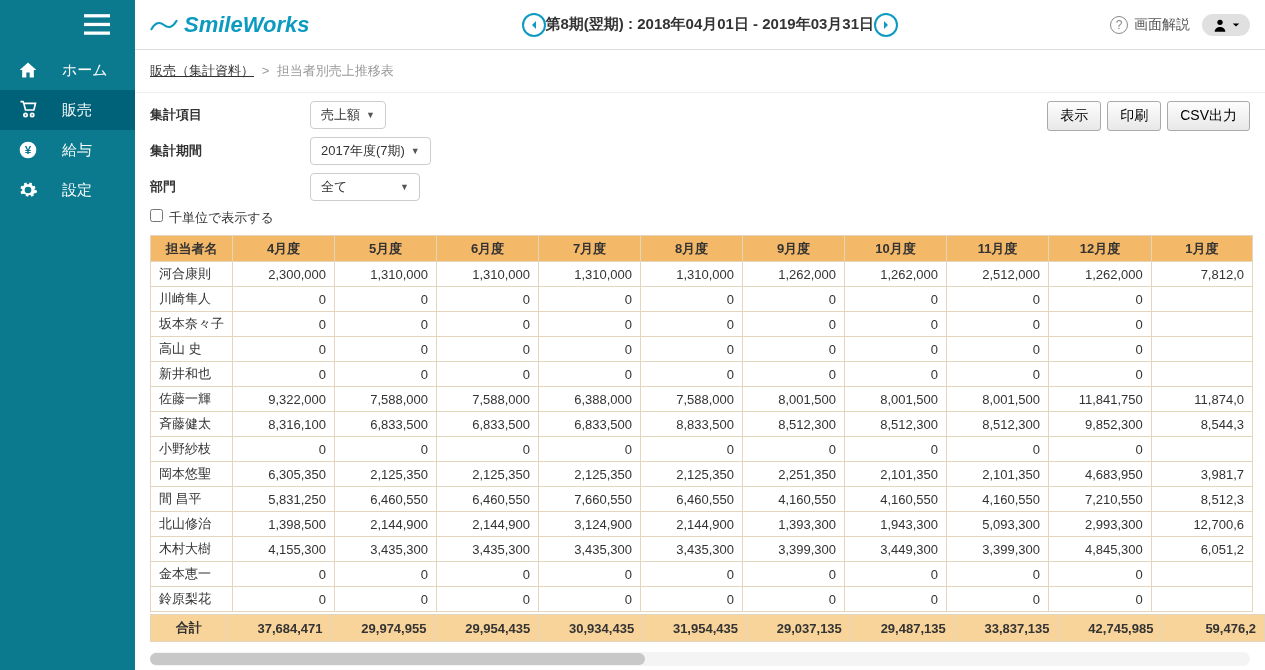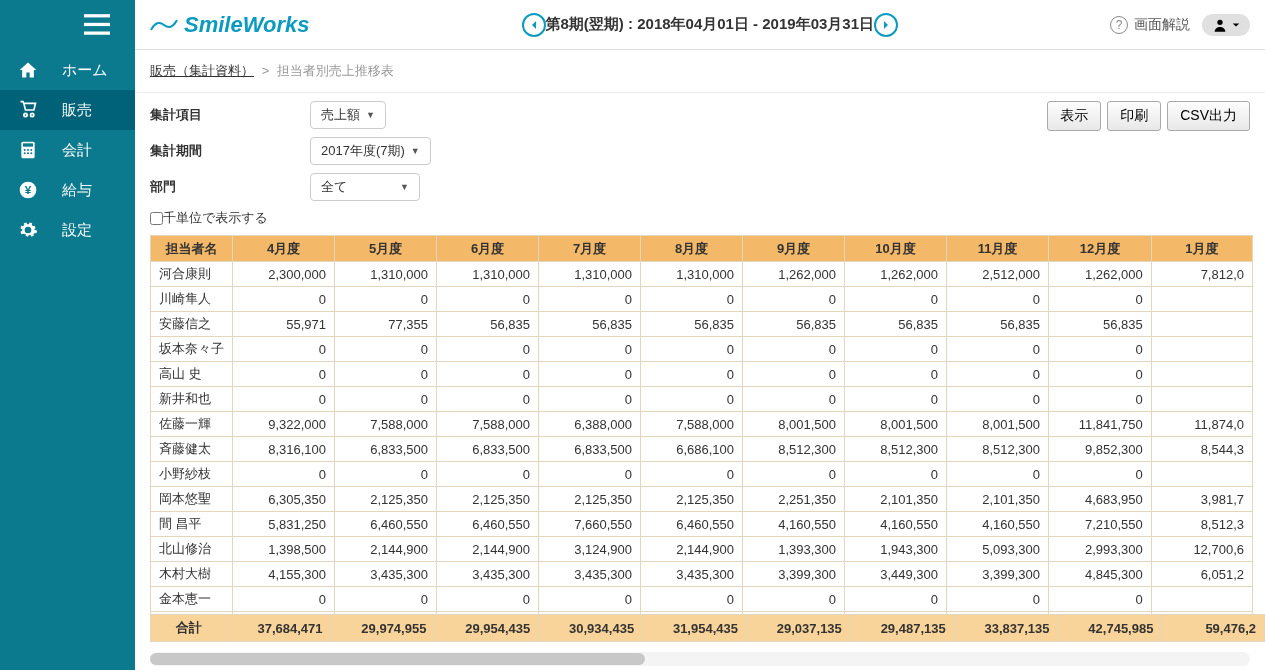--- a/index.html
+++ b/index.html
@@ -38,21 +38,21 @@
 .breadcrumb .current { color: #999; }
 
 
 .filters { padding: 8px 15px; display: flex; align-items: flex-start; }
 .filter-left { flex: 1; }
 .filter-row { display: flex; align-items: center; margin-bottom: 8px; }
 .filter-label { width: 160px; font-weight: bold; font-size: 13px; }
 .filter-select { border: 1px solid #ccc; border-radius: 4px; padding: 4px 10px; font-size: 13px; background: #fff; min-width: 60px; display: flex; align-items: center; gap: 6px; cursor: pointer; }
 .filter-select.wide { min-width: 110px; gap: 20px; }
 .caret-down { font-size: 9px; color: #555; }
-.checkbox-row { display: flex; align-items: center; font-size: 13px; margin-top: 0; }
+.checkbox-row { display: flex; align-items: flex-start; gap: 6px; font-size: 13px; margin-top: 0; }
 .checkbox-row input { width: 13px; height: 13px; }
 .action-buttons { display: flex; gap: 6px; }
 .action-btn { border: 1px solid #aaa; background: linear-gradient(#fdfdfd,#e8e8e8); border-radius: 3px; padding: 5px 12px; font-size: 14px; cursor: pointer; }
 
 
 .table-wrap { flex: 1; overflow-x: auto; overflow-y: auto; padding: 0 12px 0 15px; position: relative; }
 table { border-collapse: collapse; font-size: 13px; }
 th, td { border: 1px solid #e4d5bd; padding: 3px 8px; white-space: nowrap; }
 thead th { background: #f3b868; font-weight: bold; text-align: center; height: 26px; }
 td.name { text-align: left; width: 80px; }
@@ -87,33 +87,20 @@
       <svg viewBox="0 0 24 24">
           <path d="M12 3l10 9h-3v9h-5v-6h-4v6H5v-9H2z"></path>
         </svg>
       <span>ホーム</span>
     </div>
     <div class="nav-item active">
       <svg viewBox="0 0 24 24">
           <path d="M7 4h14l-2 8H9L7 4zm-4-2h3l1 2M9 20a2 2 0 100-4 2 2 0 000 4zm8 0a2 2 0 100-4 2 2 0 000 4z" fill="none" stroke="#fff" stroke-width="2"></path>
         </svg>
       <span>販売</span>
-    </div>
-    <div class="nav-item">
-      <svg viewBox="0 0 24 24">
-          <rect x="4" y="2" width="16" height="20" rx="2" fill="#fff"></rect>
-          <rect x="6" y="4" width="12" height="4" fill="#0b7a8f"></rect>
-          <circle cx="8" cy="12" r="1.2" fill="#0b7a8f"></circle>
-          <circle cx="12" cy="12" r="1.2" fill="#0b7a8f"></circle>
-          <circle cx="16" cy="12" r="1.2" fill="#0b7a8f"></circle>
-          <circle cx="8" cy="16" r="1.2" fill="#0b7a8f"></circle>
-          <circle cx="12" cy="16" r="1.2" fill="#0b7a8f"></circle>
-          <circle cx="16" cy="16" r="1.2" fill="#0b7a8f"></circle>
-        </svg>
-      <span>会計</span>
     </div>
     <div class="nav-item">
       <svg viewBox="0 0 24 24">
           <circle cx="12" cy="12" r="10" fill="#fff"></circle>
           <text x="12" y="17" text-anchor="middle" font-size="14" fill="#0b7a8f" font-weight="bold">¥</text>
         </svg>
       <span>給与</span>
     </div>
     <div class="nav-item">
       <svg viewBox="0 0 24 24">
@@ -241,33 +228,20 @@
               <td class="num">0</td>
               <td class="num">0</td>
               <td class="num">0</td>
               <td class="num">0</td>
               <td class="num">0</td>
               <td class="num">0</td>
               <td class="num">0</td>
               <td class="num"></td>
             </tr>
             <tr>
-              <td class="name">安藤信之</td>
-              <td class="num">55,971</td>
-              <td class="num">77,355</td>
-              <td class="num">56,835</td>
-              <td class="num">56,835</td>
-              <td class="num">56,835</td>
-              <td class="num">56,835</td>
-              <td class="num">56,835</td>
-              <td class="num">56,835</td>
-              <td class="num">56,835</td>
-              <td class="num"></td>
-            </tr>
-            <tr>
               <td class="name">坂本奈々子</td>
               <td class="num">0</td>
               <td class="num">0</td>
               <td class="num">0</td>
               <td class="num">0</td>
               <td class="num">0</td>
               <td class="num">0</td>
               <td class="num">0</td>
               <td class="num">0</td>
               <td class="num">0</td>
@@ -311,21 +285,21 @@
               <td class="num">8,001,500</td>
               <td class="num">11,841,750</td>
               <td class="num">11,874,0</td>
             </tr>
             <tr>
               <td class="name">斉藤健太</td>
               <td class="num">8,316,100</td>
               <td class="num">6,833,500</td>
               <td class="num">6,833,500</td>
               <td class="num">6,833,500</td>
-              <td class="num">6,686,100</td>
+              <td class="num">8,833,500</td>
               <td class="num">8,512,300</td>
               <td class="num">8,512,300</td>
               <td class="num">8,512,300</td>
               <td class="num">9,852,300</td>
               <td class="num">8,544,3</td>
             </tr>
             <tr>
               <td class="name">小野紗枝</td>
               <td class="num">0</td>
               <td class="num">0</td>

